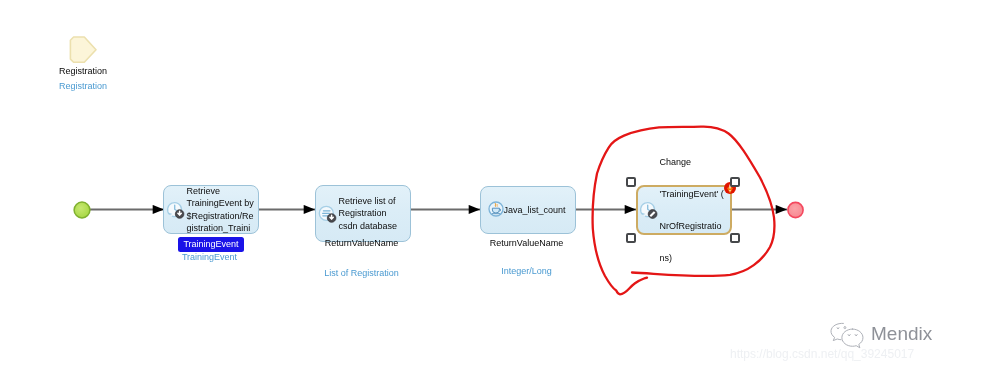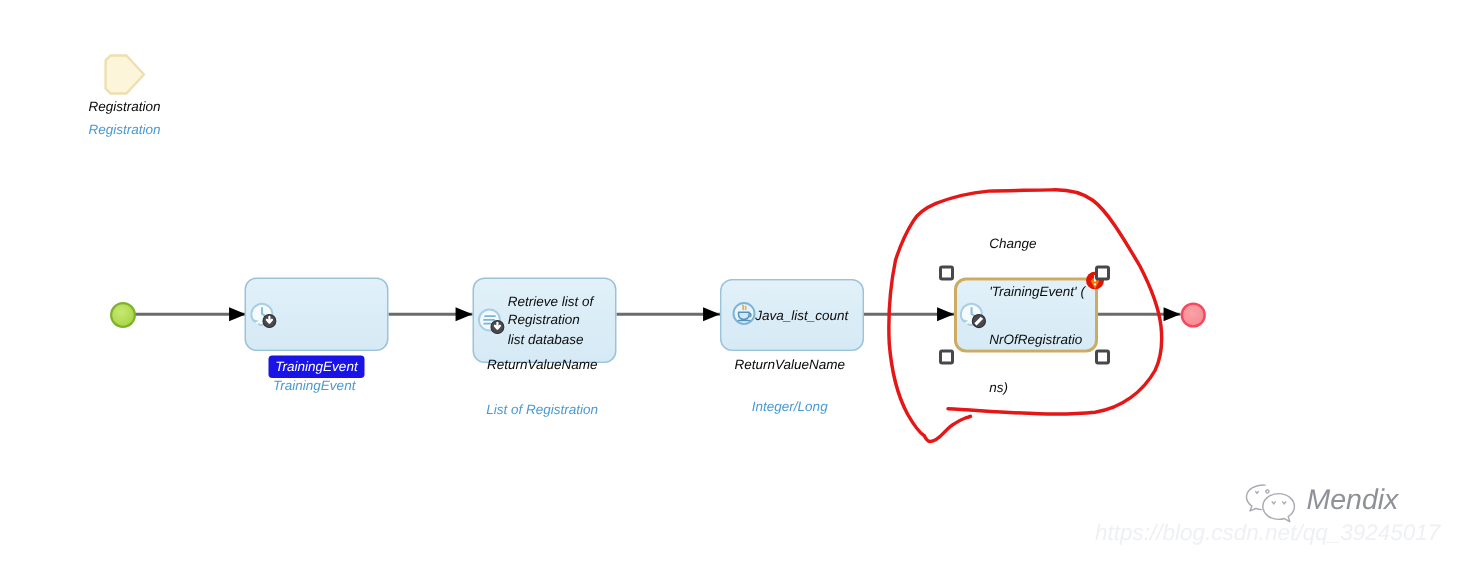--- a/index.html
+++ b/index.html
@@ -1,20 +1,20 @@
 <!DOCTYPE html>
 <html><head>
 <meta charset="utf-8">
 <title>Mendix Microflow</title>
 <style>
   html,body{margin:0;padding:0;background:#ffffff;}
   body{width:983px;height:375px;overflow:hidden;
        font-family:"Liberation Sans",sans-serif;
        -webkit-font-smoothing:antialiased;}
-  #canvas{position:relative;width:983px;height:375px;background:#fff;font-style:italic;}
+  #canvas{position:relative;width:983px;height:375px;background:#fff;}
   .abs{position:absolute;}
 
   
   .act{position:absolute;box-sizing:border-box;
        border:1px solid #9cc2d8;border-radius:8px;
        background:linear-gradient(180deg,#e2f1f9 0%,#dbedf7 45%,#d6eaf5 100%);}
   .act .txt{position:absolute;left:22.5px;right:2px;top:0;bottom:0;
             display:flex;flex-direction:column;justify-content:center;
             font-size:9px;line-height:12.1px;color:#0d0d0d;
             letter-spacing:0px;}
@@ -96,20 +96,26 @@
     <span class="ic">
       <svg width="22" height="22" viewBox="0 0 22 22">
         <circle cx="11.3" cy="11.3" r="7.0" fill="#f5fafd" stroke="none"></circle>
         <path d="M6.7,16.6 A7.0,7.0 0 1 1 9.0,18.1" fill="none" stroke="#a6cfe6" stroke-width="1.3" stroke-linecap="butt"></path>
         <path d="M5.3,14.6 l1.6,2.5 l2.6,-1.2 z" fill="#a6cfe6"></path>
         <path d="M11.7,7.3 l0,3.9 l2.1,1.5" fill="none" stroke="#8dc0de" stroke-width="1.4" stroke-linecap="round"></path>
         <circle cx="16.6" cy="16.0" r="4.3" fill="#4a4a4e" stroke="#2e2e32" stroke-width="0.7"></circle>
         <path d="M16.6,13.2 l0,3.6 M14.9,15.2 l1.7,1.9 l1.7,-1.9" fill="none" stroke="#fff" stroke-width="1.5" stroke-linecap="round" stroke-linejoin="round"></path>
       </svg>
     </span>
+    <span class="txt">
+        <span class="ln">Retrieve</span>
+        <span class="ln">TrainingEvent by</span>
+        <span class="ln">$Registration/Re</span>
+        <span class="ln">gistration_Traini</span>
+      </span>
   </div>
   <div class="lbl" style="left:161px;top:237px;width:100px;">
     <span class="sel-name">TrainingEvent</span>
   </div>
   <div class="lbl2" style="left:159.5px;top:252px;width:100px;">TrainingEvent</div>
 
   <div class="act" style="left:315px;top:185px;width:96px;height:57px;">
     <span class="ic">
       <svg width="22" height="22" viewBox="0 0 22 22">
         <circle cx="11.3" cy="11.3" r="7.0" fill="#f3f9fd" stroke="#a6cfe6" stroke-width="1.35"></circle>
@@ -118,21 +124,21 @@
           <line x1="7.6" y1="11.3" x2="14.4" y2="11.3"></line>
           <line x1="7.8" y1="13.8" x2="12.6" y2="13.8"></line>
         </g>
         <circle cx="16.6" cy="16.0" r="4.3" fill="#4a4a4e" stroke="#2e2e32" stroke-width="0.7"></circle>
         <path d="M16.6,13.2 l0,3.6 M14.9,15.2 l1.7,1.9 l1.7,-1.9" fill="none" stroke="#fff" stroke-width="1.5" stroke-linecap="round" stroke-linejoin="round"></path>
       </svg>
     </span>
     <span class="txt">
         <span class="ln">Retrieve list of</span>
         <span class="ln">Registration</span>
-        <span class="ln">list database</span>
+        <span class="ln">csdn database</span>
       </span>
   </div>
   <div class="lbl" style="left:311.5px;top:238px;width:100px;">ReturnValueName</div>
   <div class="lbl2" style="left:311.5px;top:268px;width:100px;">List of Registration</div>
 
   <div class="act" style="left:480px;top:186px;width:96px;height:48px;padding-left:15px;">
     <span class="ic" style="left:4px;">
       <svg width="22" height="22" viewBox="0 0 22 22">
         <circle cx="11" cy="11" r="7.0" fill="#e8f4fc" stroke="#7cb3d8" stroke-width="1.3"></circle>
         <path d="M10.2,5.6 c1.5,1.0 -0.9,1.7 0.5,2.7" fill="none" stroke="#eba84a" stroke-width="1.15" stroke-linecap="round"></path>
@@ -203,15 +209,15 @@
         <path d="M16.2,7.0 a1.1,1.1 0 1 0 0.02,0"></path>
         <path d="M24.2,9.6 c-6.2,0 -11.2,4.1 -11.2,9.1 c0,5.0 5.0,9.1 11.2,9.1
                  c1.4,0 2.8,-0.2 4.0,-0.6 l3.8,2.2 l-1.1,-3.6
                  c2.7,-1.7 4.4,-4.2 4.4,-7.1 c0,-5.0 -5.0,-9.1 -11.1,-9.1 z"></path>
         <path d="M19.6,15.4 l1.1,1.5 l1.1,-1.5"></path>
         <path d="M27.0,15.4 l1.1,1.5 l1.1,-1.5"></path>
       </g>
     </svg>
   </div>
   <div class="wm" style="left:871px;top:323px;font-size:19px;color:#8e9198;">Mendix</div>
-  <div class="wm" style="left:730px;top:346.5px;font-size:15px;color:#eef0f3;">https://blog.csdn.net/qq_39245017</div>
+  <div class="wm" style="left:730px;top:346.5px;font-size:12px;color:#eef0f3;">https://blog.csdn.net/qq_39245017</div>
 
 </div>
 
 </body></html>

